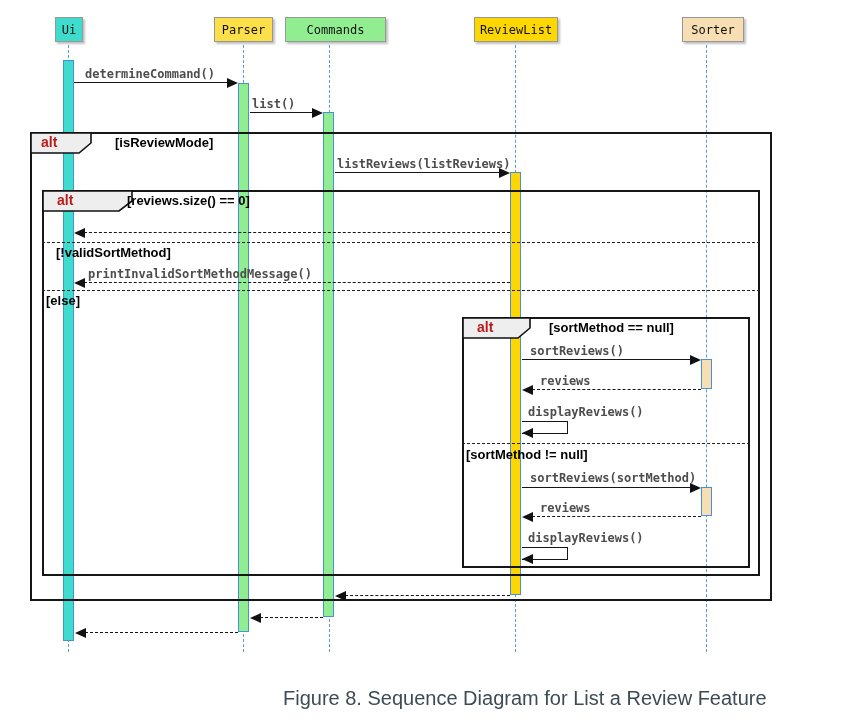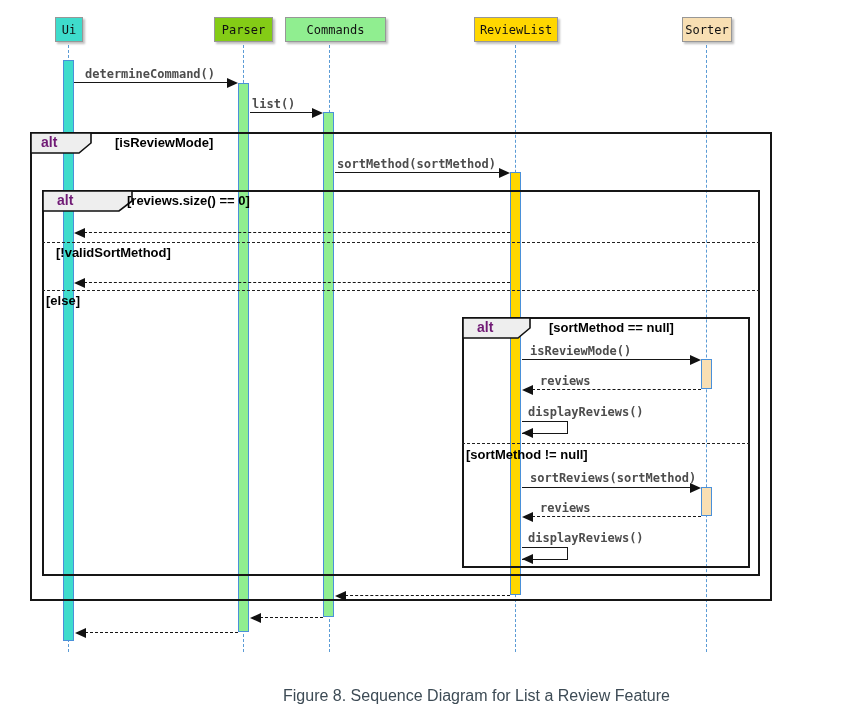--- a/index.html
+++ b/index.html
@@ -14,59 +14,59 @@
     border:1.5px solid #979797; box-shadow:1.5px 1.5px 2px rgba(0,0,0,0.25);
     box-sizing:border-box;
   }
   .activation {
     position:absolute; width:11px; border:1px solid #4A90D9; box-sizing:border-box;
   }
   .frame { position:absolute; border:2px solid #161616; box-sizing:border-box; }
   .pent { position:absolute; }
   .alt-label {
     position:absolute; font-family:"Liberation Sans", sans-serif;
-    font-weight:bold; font-size:14px; color:#701a75;
+    font-weight:bold; font-size:14px; color:#b91c1c;
   }
   .guard {
     position:absolute; font-family:"Liberation Sans", sans-serif;
     font-weight:bold; font-size:13px; color:#000; white-space:nowrap;
   }
   .divider { position:absolute; height:0; border-top:1.5px dashed #222; }
   .msg-label {
     position:absolute; font-size:12px; color:#4D4D4D; white-space:nowrap;font-weight:bold;
   }
   .msg-line { position:absolute; height:0; border-top:1.5px solid #161616; }
   .msg-line.dashed { border-top:1.5px dashed #161616; }
   .head { position:absolute; width:0; height:0; border-style:solid; }
   .head-r { border-width:5px 0 5px 11px; border-color:transparent transparent transparent #111; }
   .head-l { border-width:5px 11px 5px 0; border-color:transparent #111 transparent transparent; }
   .self-msg {
     position:absolute; border:1.5px solid #161616; border-left:none; box-sizing:border-box;
   }
   .caption {
     position:absolute; font-family:"Liberation Sans", sans-serif;
-    font-size:16px; color:#3D4B55; white-space:nowrap;
+    font-size:20px; color:#3D4B55; white-space:nowrap;
   }
 </style>
 </head>
 <body>
 
 <div class="stage">
 
   <div class="lifeline" style="left:68px;top:45px;height:607px"></div>
   <div class="lifeline" style="left:243px;top:45px;height:607px"></div>
   <div class="lifeline" style="left:329px;top:45px;height:607px"></div>
   <div class="lifeline" style="left:515px;top:45px;height:607px"></div>
   <div class="lifeline" style="left:706px;top:45px;height:607px"></div>
 
   <div class="participant" style="left: 55px; width: 28px; background: rgb(62, 220, 204);">Ui</div>
-  <div class="participant" style="left: 214px; width: 59px; background: #84cc16;">Parser</div>
+  <div class="participant" style="left: 214px; width: 59px; background: #fde047;">Parser</div>
   <div class="participant" style="left: 285px; width: 101px; background: rgb(144, 238, 144);">Commands</div>
   <div class="participant" style="left: 474px; width: 84px; background: rgb(255, 215, 0);">ReviewList</div>
-  <div class="participant" style="left: 682px; width: 50px; background: rgb(248, 223, 179);">Sorter</div>
+  <div class="participant" style="left: 682px; width: 62px; background: rgb(248, 223, 179);">Sorter</div>
 
   <div class="activation" style="left: 63px; top: 60px; height: 581px; background: rgb(62, 220, 204);"></div>
   <div class="activation" style="left: 238px; top: 83px; height: 549px; background: rgb(144, 238, 144);"></div>
   <div class="activation" style="left: 323px; top: 112px; height: 505px; background: rgb(144, 238, 144);"></div>
   <div class="activation" style="left: 510px; top: 172px; height: 423px; background: rgb(255, 215, 0);"></div>
   <div class="activation" style="left: 701px; top: 359px; height: 30px; background: rgb(248, 223, 179);"></div>
   <div class="activation" style="left: 701px; top: 487px; height: 29px; background: rgb(248, 223, 179);"></div>
 
   <div class="frame" style="left:30px;top:132px;width:742px;height:469px"></div>
   <div class="frame" style="left:42px;top:190px;width:718px;height:386px"></div>
@@ -97,31 +97,32 @@
   <div class="guard" style="left:466px;top:447px">[sortMethod != null]</div>
 
   <div class="msg-label" style="left:85px;top:67px">determineCommand()</div>
   <div class="msg-line" style="left:74px;top:82px;width:155px"></div>
   <div class="head head-r" style="left:227px;top:78px"></div>
 
   <div class="msg-label" style="left:252px;top:97px">list()</div>
   <div class="msg-line" style="left:250px;top:112px;width:63px"></div>
   <div class="head head-r" style="left:312px;top:108px"></div>
 
-  <div class="msg-label" style="left:337px;top:157px">sortMethod(sortMethod)</div>
+  <div class="msg-label" style="left:337px;top:157px">listReviews(listReviews)</div>
   <div class="msg-line" style="left:335px;top:172px;width:165px"></div>
   <div class="head head-r" style="left:499px;top:168px"></div>
 
   <div class="msg-line dashed" style="left:84px;top:232px;width:426px"></div>
   <div class="head head-l" style="left:74px;top:228px"></div>
 
+  <div class="msg-label" style="left:88px;top:267px">printInvalidSortMethodMessage()</div>
   <div class="msg-line dashed" style="left:84px;top:282px;width:426px"></div>
   <div class="head head-l" style="left:74px;top:278px"></div>
 
-  <div class="msg-label" style="left:530px;top:344px">isReviewMode()</div>
+  <div class="msg-label" style="left:530px;top:344px">sortReviews()</div>
   <div class="msg-line" style="left:522px;top:359px;width:169px"></div>
   <div class="head head-r" style="left:690px;top:355px"></div>
 
   <div class="msg-label" style="left:540px;top:374px">reviews</div>
   <div class="msg-line dashed" style="left:532px;top:389px;width:169px"></div>
   <div class="head head-l" style="left:522px;top:385px"></div>
 
   <div class="msg-label" style="left:528px;top:405px">displayReviews()</div>
   <div class="self-msg" style="left:522px;top:421px;width:46px;height:13px"></div>
   <div class="head head-l" style="left:522px;top:428px"></div>

